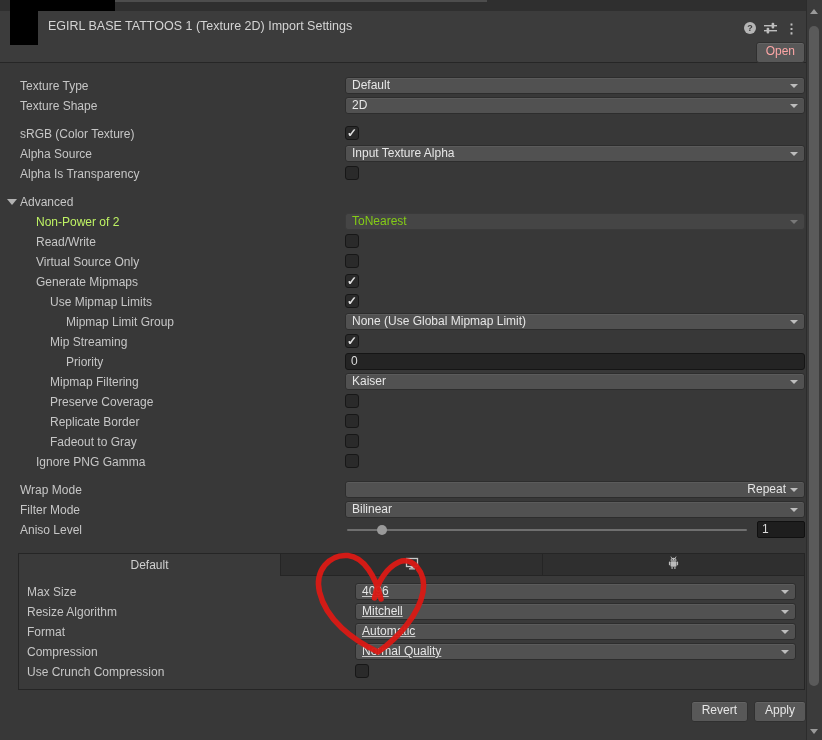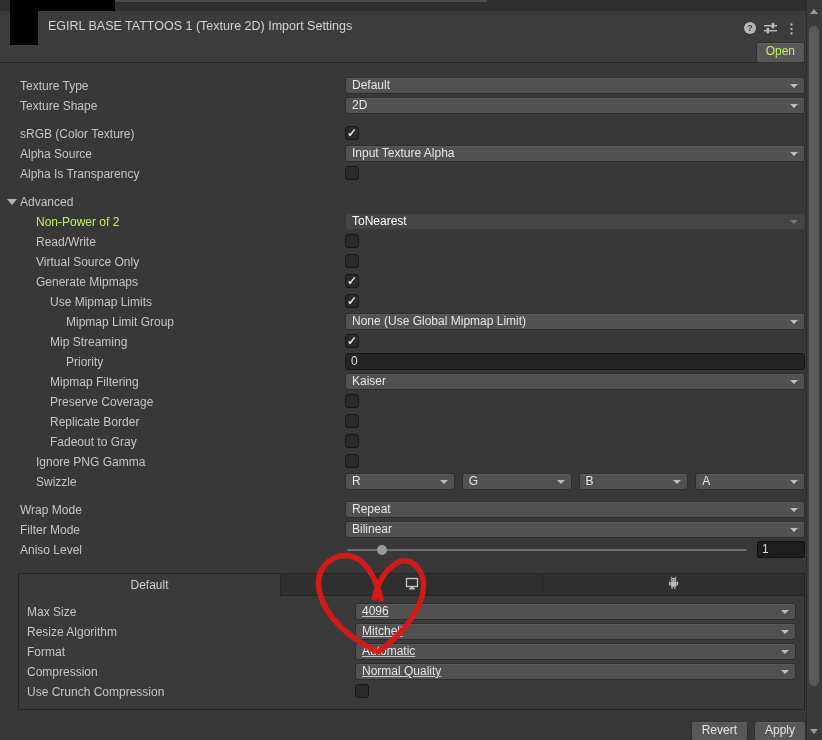--- a/index.html
+++ b/index.html
@@ -15,39 +15,39 @@
   .strip-line{position:absolute;left:115px;top:0;width:372px;height:2px;background:#4d4d4d;}
   
   .header{position:relative;height:51px;background:#3c3c3c;border-bottom:1px solid #262626;}
   .thumb{position:absolute;left:10px;top:-3px;width:28px;height:37px;background:#000;}
   .win-title{position:absolute;left:48px;top:8px;font-size:12.5px;color:#d4d4d4;white-space:nowrap;}
   .hdr-icons{position:absolute;right:24px;top:10px;display:flex;align-items:center;gap:8px;height:14px;}
   .help-ic{width:12px;height:12px;border-radius:50%;background:#b5b5b5;color:#3a3a3a;font-size:9px;font-weight:bold;
            line-height:12px;text-align:center;}
   .kebab-ic{color:#bdbdbd;font-size:13px;line-height:13px;font-weight:bold;}
   .open-btn{position:absolute;right:17px;top:31px;height:19px;padding:0 9px;background:#585858;border:1px solid #303030;
-            border-radius:3px;color:#bef264;font-size:12px;line-height:17px;box-shadow:inset 0 1px 0 rgba(255,255,255,.07);}
+            border-radius:3px;color:#fca5a5;font-size:12px;line-height:17px;box-shadow:inset 0 1px 0 rgba(255,255,255,.07);}
   
   .props{padding-top:13px;}
   .row{position:relative;height:20px;}
-  .row.gap{margin-top:8px;}
+  .row.gap{margin-top:8px;text-align:right;}
   .flabel{position:absolute;top:3px;color:#c6c6c6;white-space:nowrap;}
   .flabel.dim{color:#bef264;}
   .ind0{left:20px}.ind1{left:36px}.ind2{left:50px}.ind3{left:66px}
   .fold-tri{position:absolute;left:7px;top:7px;width:0;height:0;
             border-left:5px solid transparent;border-right:5px solid transparent;border-top:6px solid #b2b2b2;}
   .props .ctrl{position:absolute;left:345px;right:17px;top:1px;height:17px;}
   .platform-rows .ctrl{position:absolute;left:336px;right:8px;top:1px;height:17px;text-decoration:underline;}
   
   .dropdown{position:relative;height:17px;background:#515151;border:1px solid #2d2d2d;border-radius:3px;
             color:#e6e6e6;line-height:15px;padding:0 18px 0 6px;box-sizing:border-box;
             box-shadow:inset 0 1px 0 rgba(255,255,255,.06);white-space:nowrap;overflow:hidden;}
   .dd-arrow{position:absolute;right:6px;top:6px;width:0;height:0;
             border-left:4px solid transparent;border-right:4px solid transparent;border-top:4px solid #bdbdbd;}
-  .dropdown.disabled{background:#454545;color:#ffffff;border-color:#3a3a3a;box-shadow:none;}
+  .dropdown.disabled{background:#454545;color:#84cc16;border-color:#3a3a3a;box-shadow:none;}
   .dropdown.disabled .dd-arrow{border-top-color:#787878;}
   .checkbox{position:absolute;left:0;top:1px;width:14px;height:14px;background:#2a2a2a;border:1px solid #171717;
             border-radius:3px;box-sizing:border-box;}
   .checkbox .mark{position:absolute;left:1px;top:-1px;color:#e2e2e2;font-size:12px;font-weight:bold;line-height:14px;}
   .textfield{height:17px;background:#242424;border:1px solid #151515;border-radius:3px;color:#dcdcdc;
              line-height:15px;padding:0 5px;box-sizing:border-box;}
   .swizzle{display:flex;gap:7px;height:17px;}
   .swizzle .dropdown{flex:1;}
   .slider-track{position:absolute;left:2px;top:8px;height:2px;background:#6f6f6f;border-radius:1px;}
   .slider-handle{position:absolute;top:4px;width:10px;height:10px;border-radius:50%;background:#9a9a9a;}
@@ -214,31 +214,20 @@
       <div class="ctrl">
         <div class="checkbox"></div>
       </div>
     </div>
     <div class="row">
       <div class="flabel ind1">Ignore PNG Gamma</div>
       <div class="ctrl">
         <div class="checkbox"></div>
       </div>
     </div>
-    <div class="row">
-      <div class="flabel ind1">Swizzle</div>
-      <div class="ctrl">
-        <div class="swizzle">
-          <div class="dropdown"><span>R</span><div class="dd-arrow"></div></div>
-          <div class="dropdown"><span>G</span><div class="dd-arrow"></div></div>
-          <div class="dropdown"><span>B</span><div class="dd-arrow"></div></div>
-          <div class="dropdown"><span>A</span><div class="dd-arrow"></div></div>
-        </div>
-      </div>
-    </div>
     <div class="row gap">
       <div class="flabel ind0">Wrap Mode</div>
       <div class="ctrl">
         <div class="dropdown"><span>Repeat</span><div class="dd-arrow"></div></div>
       </div>
     </div>
     <div class="row">
       <div class="flabel ind0">Filter Mode</div>
       <div class="ctrl">
         <div class="dropdown"><span>Bilinear</span><div class="dd-arrow"></div></div>

